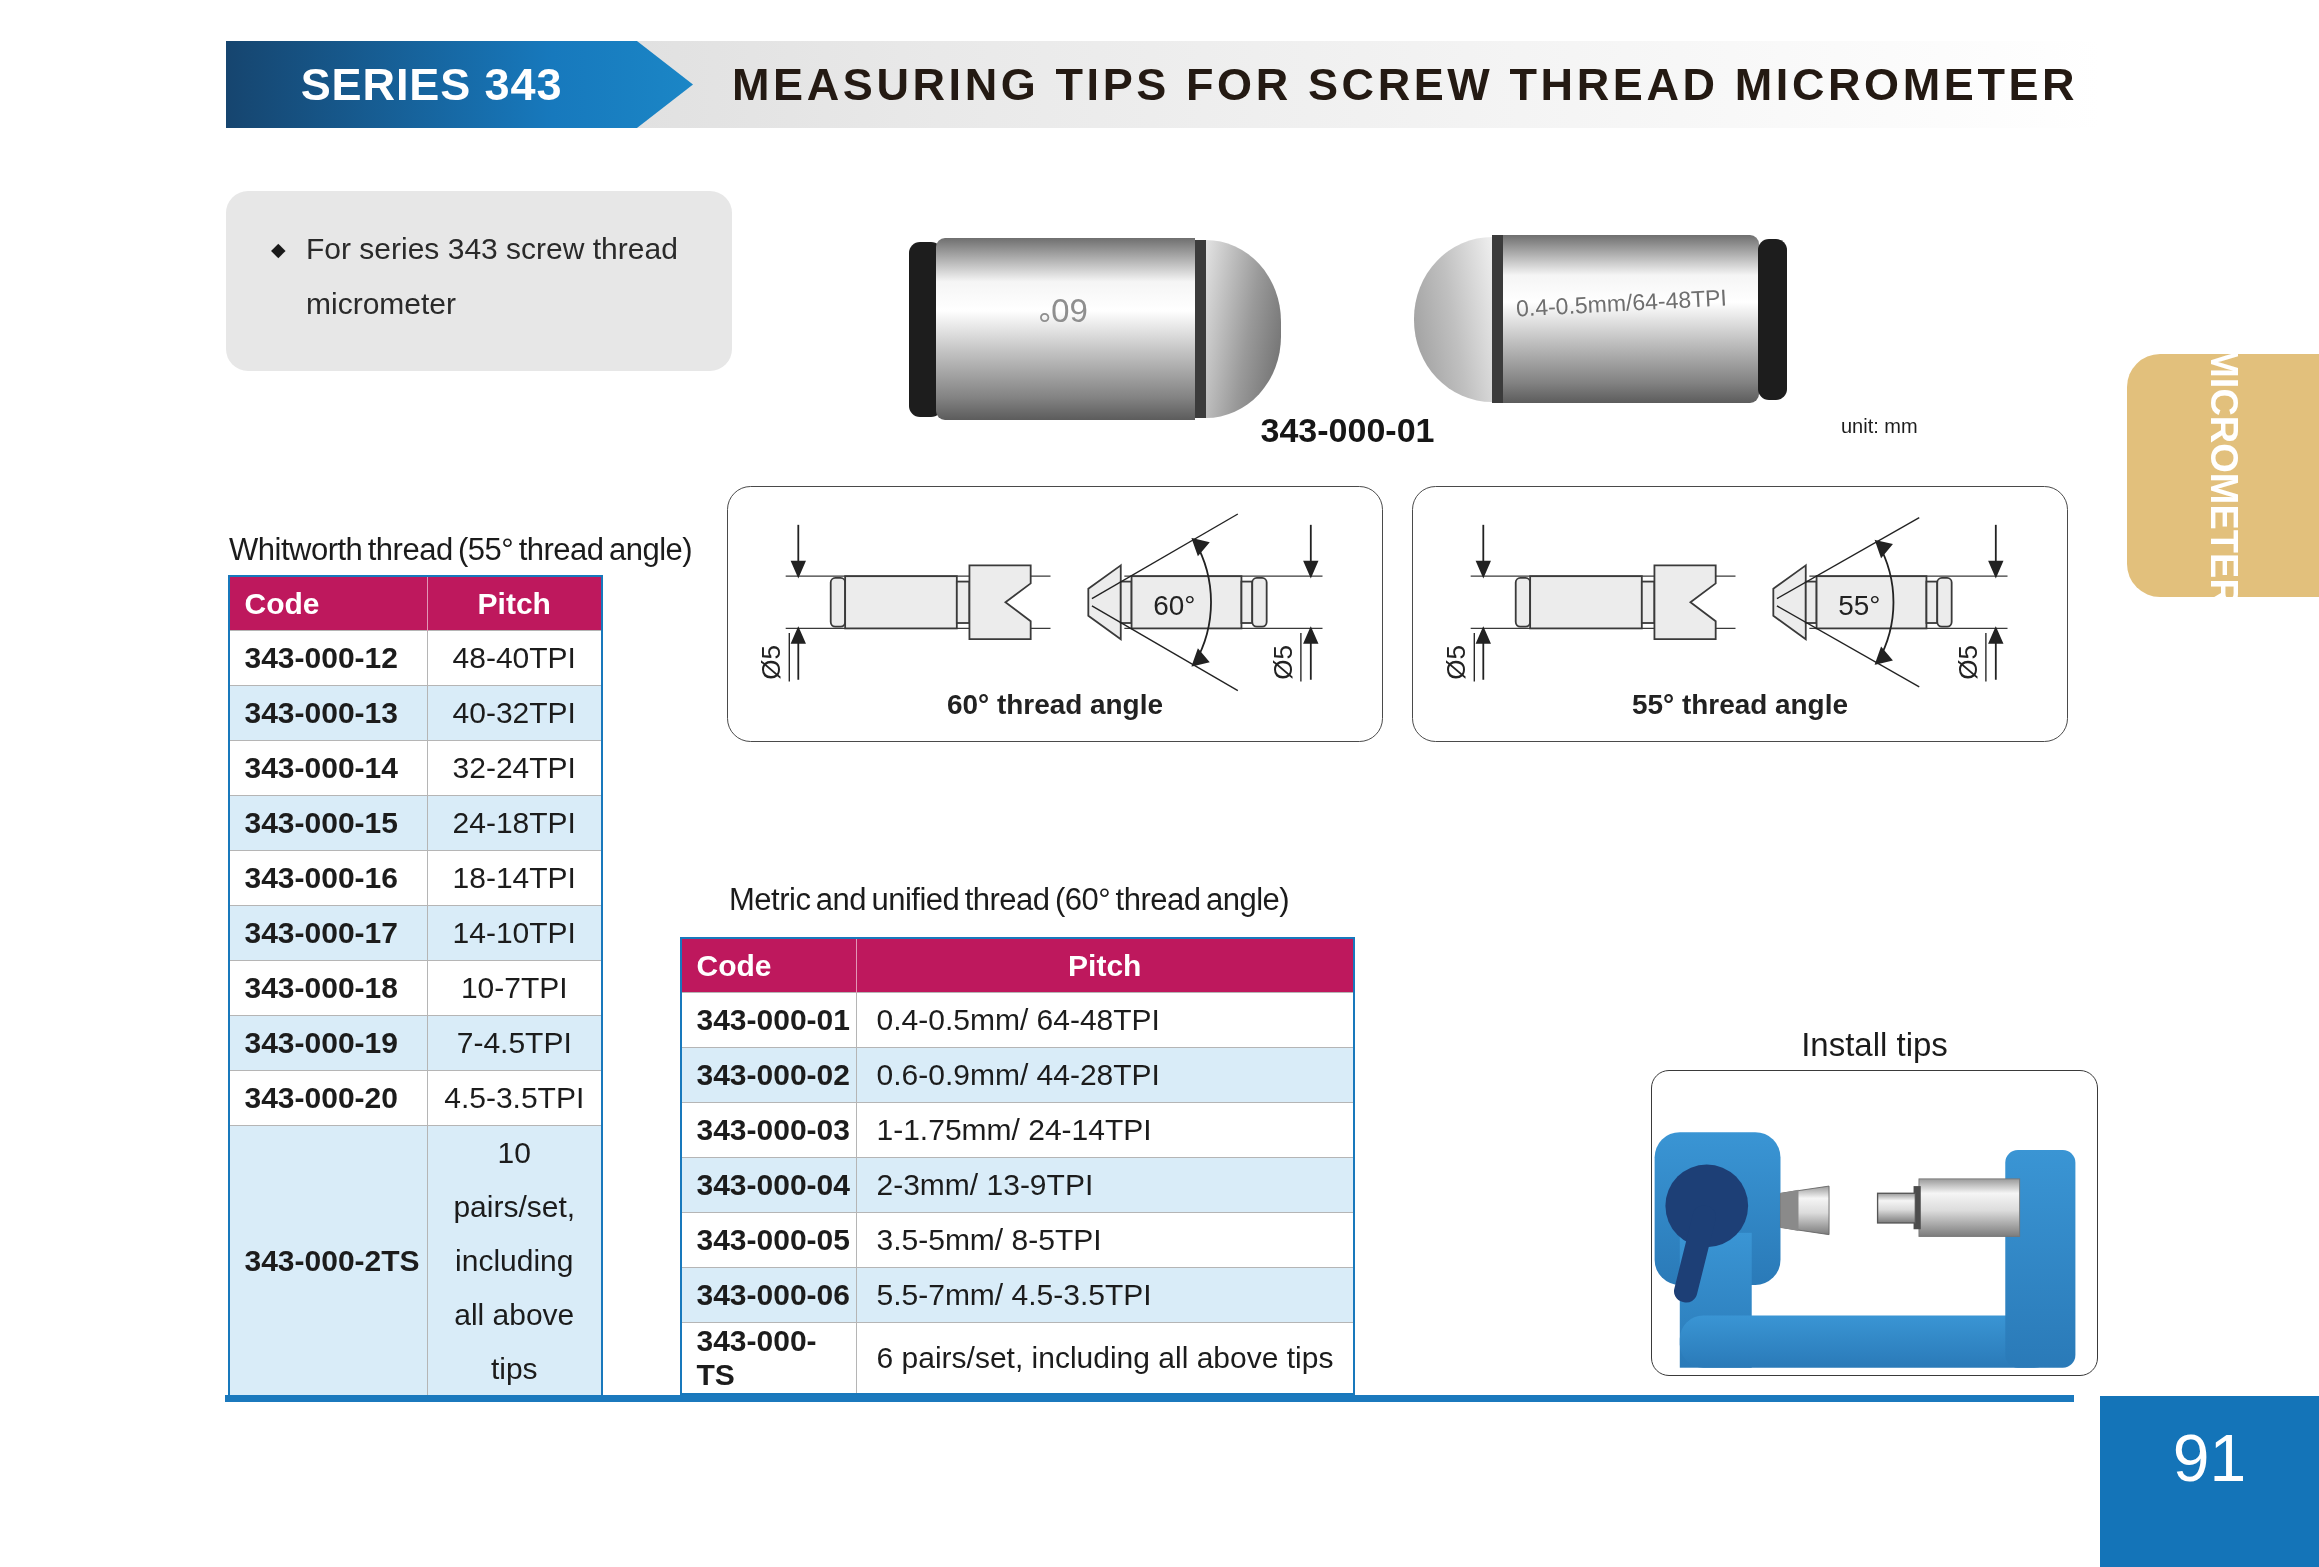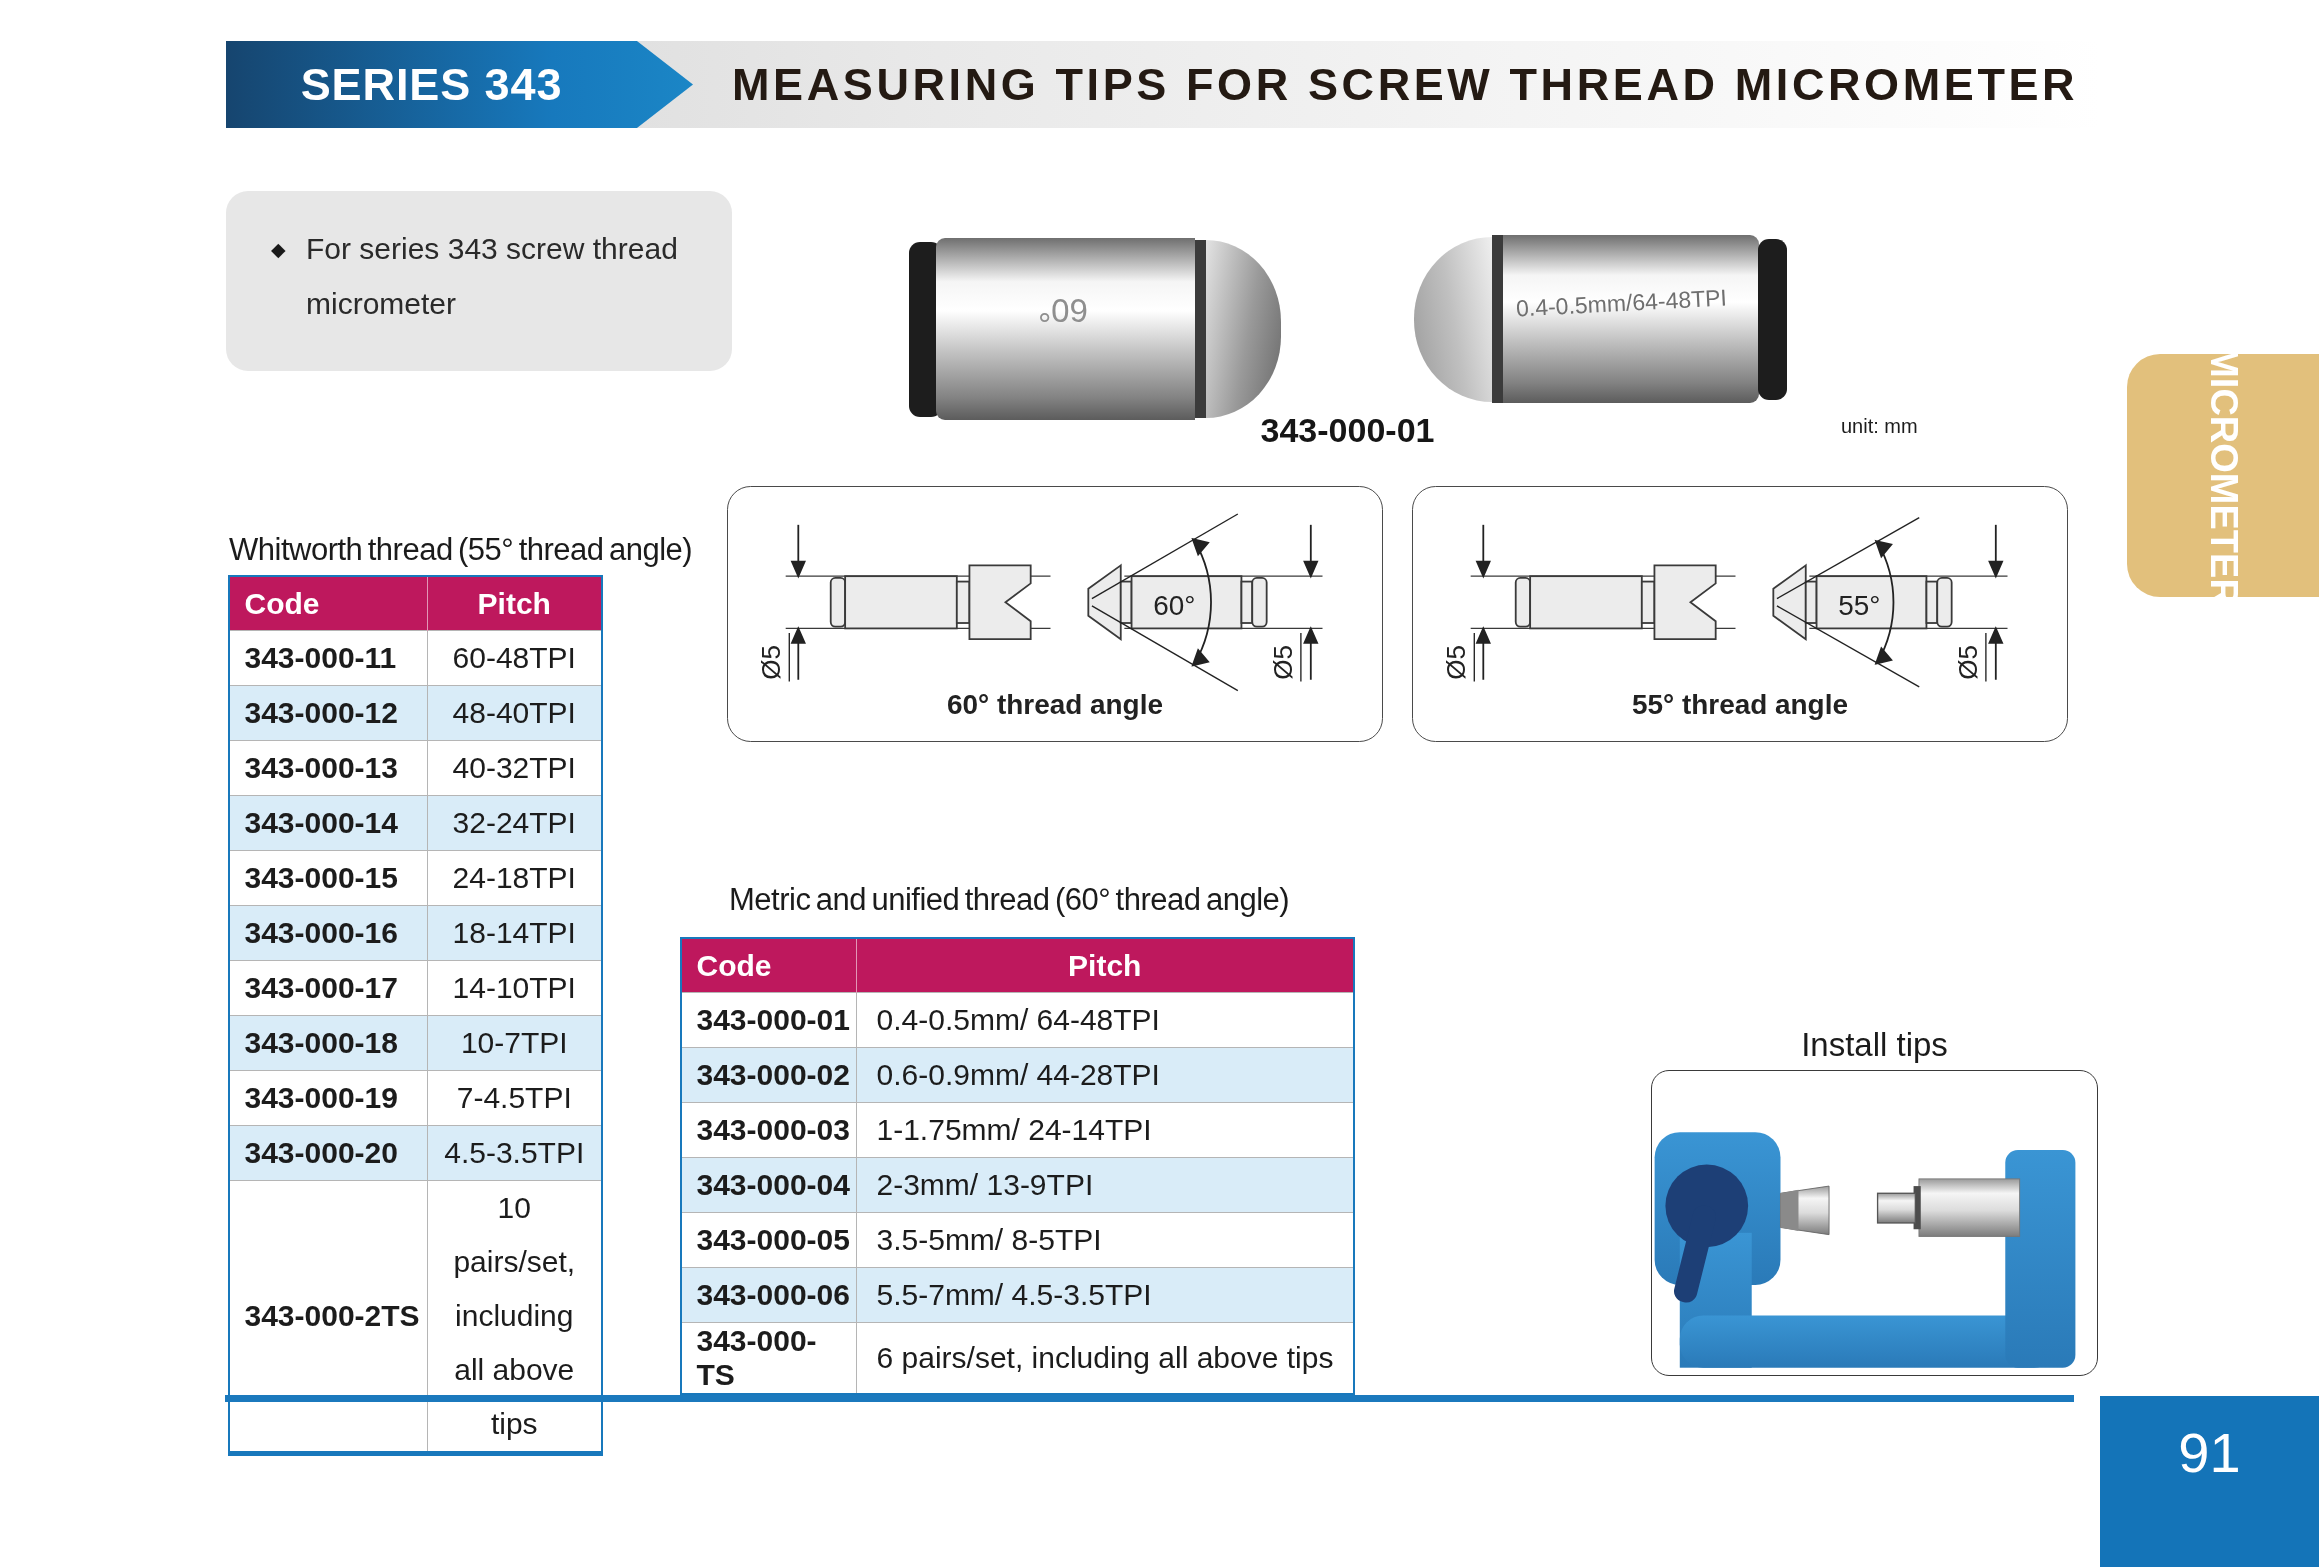--- a/index.html
+++ b/index.html
@@ -66,21 +66,21 @@
   
   .install-label { left:1651px; top:1026px; width:447px; text-align:center; font-size:33px; color:#1b1b1b; }
   .install-frame { left:1651px; top:1070px; width:447px; height:306px; border:1.8px solid #3a3a3a; border-radius:18px; background:#ffffff; overflow:hidden; box-sizing:border-box; }
 
   
   .side-tab { left:2127px; top:354px; width:192px; height:243px; background:#e2c07c; border-radius:33px 0 0 33px; }
   .side-tab-label { position:absolute; left:50%; top:50%; transform:translate(-50%,-50%) rotate(90deg); transform-origin:center;
     color:#ffffff; font-size:38px; font-weight:bold; letter-spacing:0px; white-space:nowrap; }
   .footer-line { left:225px; top:1395px; width:1849px; height:7.3px; background:#1b79bd; }
   .page-box { left:2100px; top:1396px; width:219px; height:172px; background:#1474b8; }
-  .page-number { position:absolute; left:0; top:23.6px; width:100%; text-align:center; color:#ffffff; font-size:56px; }
+  .page-number { position:absolute; left:0; top:23.6px; width:100%; text-align:center; color:#ffffff; font-size:66px; }
 
   .dim-text { font-size:29px; fill:#222222; }
   .cap-text { font-size:31px; font-weight:bold; fill:#222222; }
   .ang-text { font-size:31px; fill:#222222; }
 </style>
 </head>
 <body>
 
 <div class="page">
 
@@ -204,24 +204,20 @@
         <col>
       </colgroup>
     <thead>
       <tr>
         <th class="h-code">Code</th>
         <th class="h-pitch">Pitch</th>
       </tr>
     </thead>
     <tbody>
         <tr>
-          <td class="col-code">343-000-11</td>
-          <td class="col-pitch">60-48TPI</td>
-        </tr>
-        <tr>
           <td class="col-code">343-000-12</td>
           <td class="col-pitch">48-40TPI</td>
         </tr>
         <tr>
           <td class="col-code">343-000-13</td>
           <td class="col-pitch">40-32TPI</td>
         </tr>
         <tr>
           <td class="col-code">343-000-14</td>
           <td class="col-pitch">32-24TPI</td>

